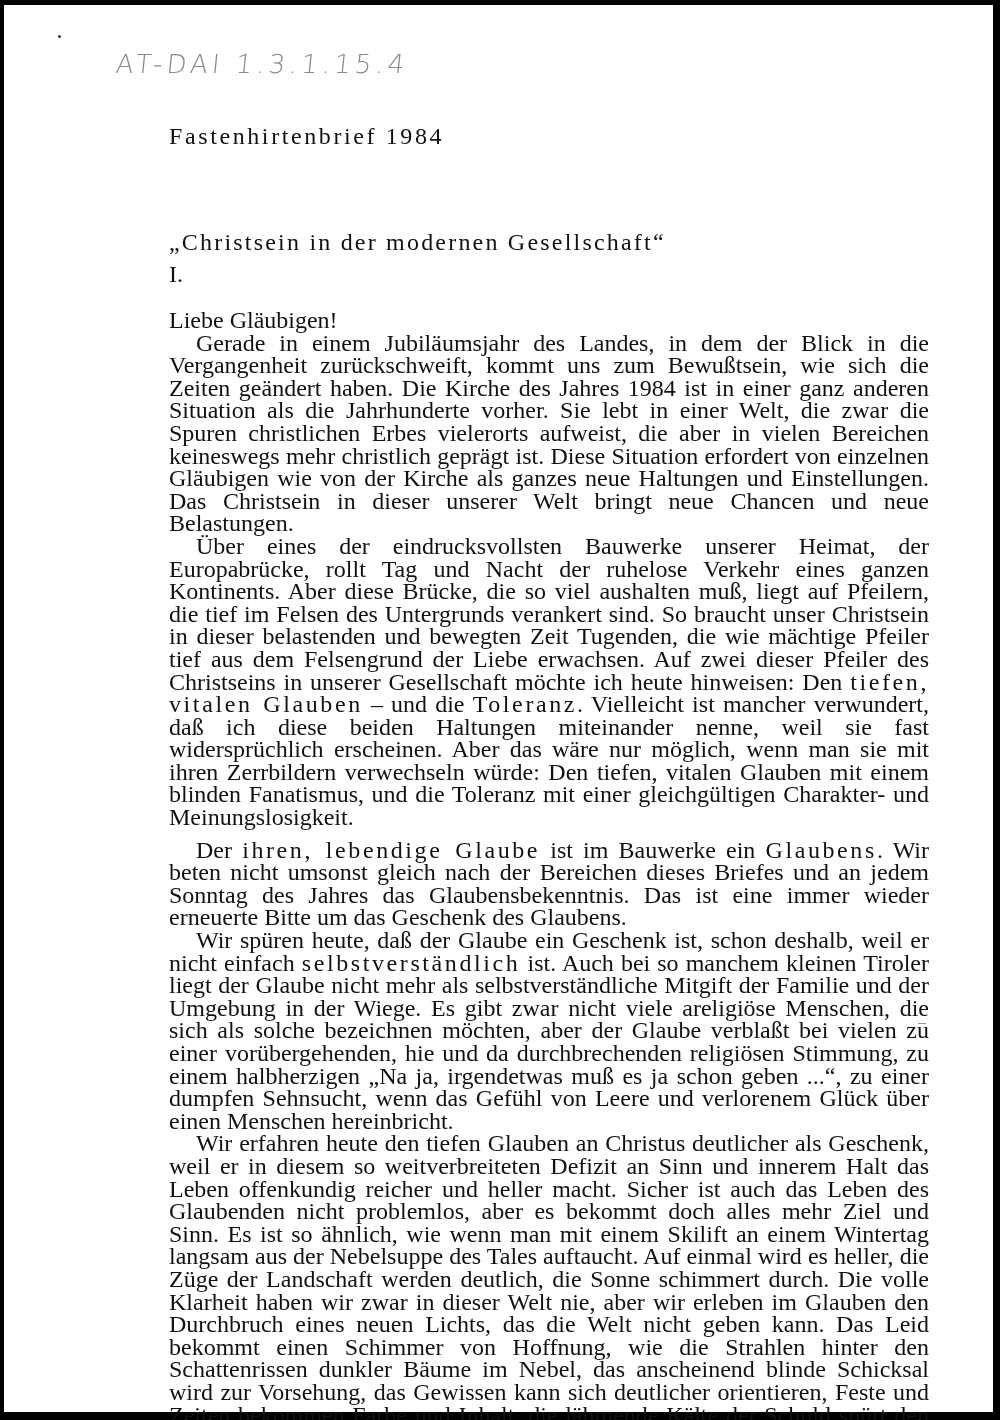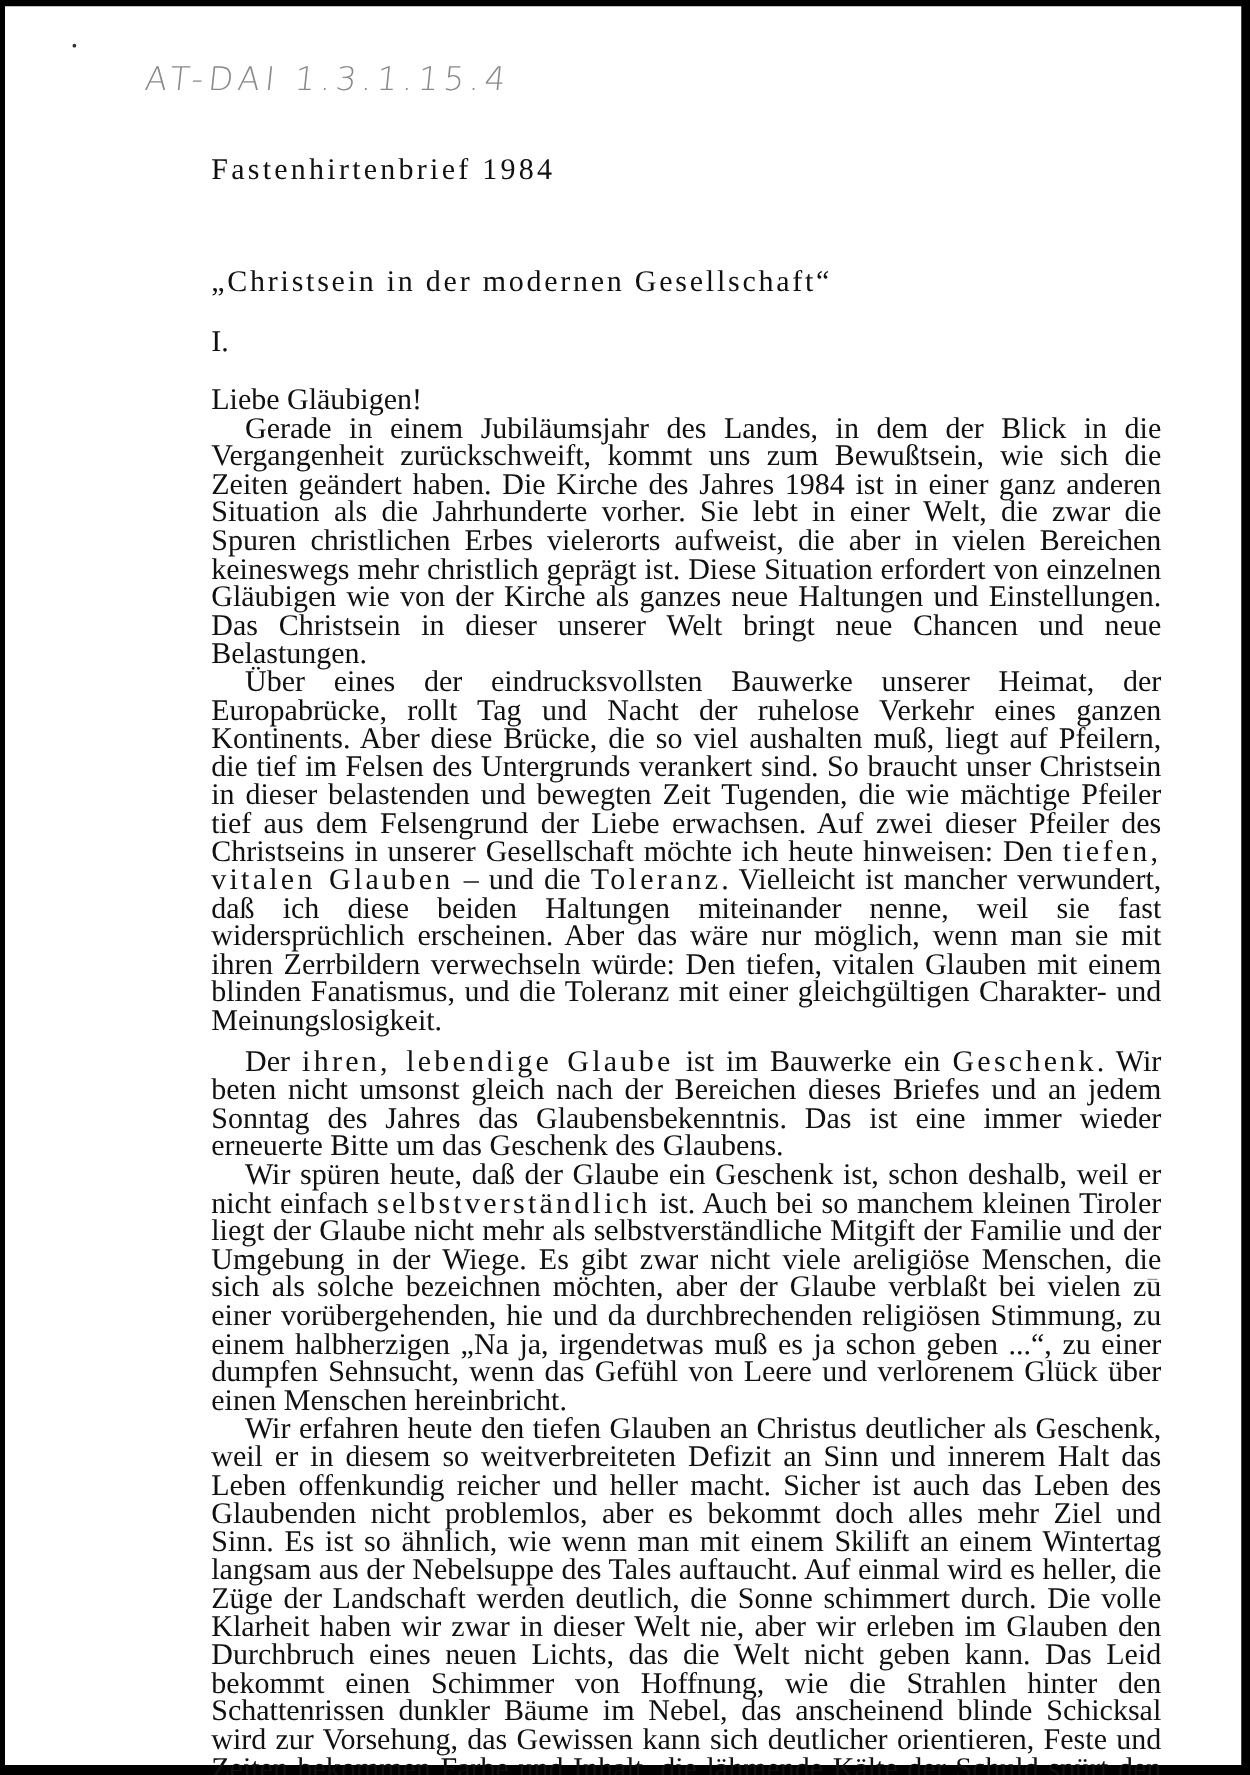--- a/index.html
+++ b/index.html
@@ -64,27 +64,27 @@
 
 <div class="page">
   <div class="scan-dot" style="left:54px; top:30px;"></div>
 
   <div class="handwritten">AT-DAI 1.3.1.15.4</div>
 
   <div class="text" style="top:120px;">
     <div class="spaced">Fastenhirtenbrief 1984</div>
   </div>
 
-  <div class="text title-line" style="top:210px;font-family:Liberation Serif, serif;">„Christsein in der modernen Gesellschaft“</div>
+  <div class="text title-line" style="top:226px;font-family:Liberation Serif, serif;">„Christsein in der modernen Gesellschaft“</div>
 
   <div class="text" style="top:258px;">I.</div>
 
   <div class="text" style="top:304px;">
     <p class="p noind">Liebe Gläubigen!</p>
     <p class="p">Gerade in einem Jubiläumsjahr des Landes, in dem der Blick in die Vergangenheit zurückschweift, kommt uns zum Bewußtsein, wie sich die Zeiten geändert haben. Die Kirche des Jahres 1984 ist in einer ganz anderen Situation als die Jahrhunderte vorher. Sie lebt in einer Welt, die zwar die Spuren christlichen Erbes vielerorts aufweist, die aber in vielen Bereichen keineswegs mehr christlich geprägt ist. Diese Situation erfordert von einzelnen Gläubigen wie von der Kirche als ganzes neue Haltungen und Einstellungen. Das Christsein in dieser unserer Welt bringt neue Chancen und neue Belastungen.</p>
     <p class="p"><span>Über eines der eindrucksvollsten Bauwerke unserer Heimat, der Europabrücke, rollt Tag und Nacht der ruhelose Verkehr eines ganzen Kontinents. Aber diese Brücke, die so viel aushalten muß, liegt auf Pfeilern, die tief im Felsen des Untergrunds verankert sind. So braucht unser Christsein in dieser belastenden und bewegten Zeit Tugenden, die wie mächtige Pfeiler tief aus dem Felsengrund der Liebe erwachsen. Auf zwei dieser Pfeiler des Christseins in unserer Gesellschaft möchte ich heute hinweisen: Den </span><span class="sp">tiefen, vitalen Glauben</span><span> – und die </span><span class="sp">Toleranz</span><span>. Vielleicht ist mancher verwundert, daß ich diese beiden Haltungen miteinander nenne, weil sie fast widersprüchlich erscheinen. Aber das wäre nur möglich, wenn man sie mit ihren Zerrbildern verwechseln würde: Den tiefen, vitalen Glauben mit einem blinden Fanatismus, und die Toleranz mit einer gleichgültigen Charakter- und Meinungslosigkeit.</span></p>
-    <p class="p gap"><span>Der </span><span class="sp">ihren, lebendige Glaube</span><span> ist im Bauwerke ein </span><span class="sp">Geschenk</span><span>. Wir beten nicht umsonst gleich nach der Bereichen dieses Briefes und an jedem Sonntag des Jahres das Glaubensbekenntnis. Das ist eine immer wieder erneuerte Bitte um das Geschenk des Glaubens.</span></p>
+    <p class="p gap"><span>Der </span><span class="sp">ihren, lebendige Glaube</span><span> ist im Bauwerke ein </span><span class="sp">Glaubens</span><span>. Wir beten nicht umsonst gleich nach der Bereichen dieses Briefes und an jedem Sonntag des Jahres das Glaubensbekenntnis. Das ist eine immer wieder erneuerte Bitte um das Geschenk des Glaubens.</span></p>
     <p class="p"><span>Wir spüren heute, daß der Glaube ein Geschenk ist, schon deshalb, weil er nicht einfach </span><span class="sp">selbstverständlich</span><span> ist. Auch bei so manchem kleinen Tiroler liegt der Glaube nicht mehr als selbstverständliche Mitgift der Familie und der Umgebung in der Wiege. Es gibt zwar nicht viele areligiöse Menschen, die sich als solche bezeichnen möchten, aber der Glaube verblaßt bei vielen zu einer vorübergehenden, hie und da durchbrechenden religiösen Stimmung, zu einem halbherzigen „Na ja, irgendetwas muß es ja schon geben ...“, zu einer dumpfen Sehnsucht, wenn das Gefühl von Leere und verlorenem Glück über einen Menschen hereinbricht.</span></p>
     <p class="p">Wir erfahren heute den tiefen Glauben an Christus deutlicher als Geschenk, weil er in diesem so weitverbreiteten Defizit an Sinn und innerem Halt das Leben offenkundig reicher und heller macht. Sicher ist auch das Leben des Glaubenden nicht problemlos, aber es bekommt doch alles mehr Ziel und Sinn. Es ist so ähnlich, wie wenn man mit einem Skilift an einem Wintertag langsam aus der Nebelsuppe des Tales auftaucht. Auf einmal wird es heller, die Züge der Landschaft werden deutlich, die Sonne schimmert durch. Die volle Klarheit haben wir zwar in dieser Welt nie, aber wir erleben im Glauben den Durchbruch eines neuen Lichts, das die Welt nicht geben kann. Das Leid bekommt einen Schimmer von Hoffnung, wie die Strahlen hinter den Schattenrissen dunkler Bäume im Nebel, das anscheinend blinde Schicksal wird zur Vorsehung, das Gewissen kann sich deutlicher orientieren, Feste und Zeiten bekommen Farbe und Inhalt, die lähmende Kälte der Schuld spürt den wärmenden Strahl der Barmherzigkeit, der Tod wird zur Heimkehr – unser ganzes armseliges Dasein</p>
   </div>
 
   <div class="right-mark"></div>
 </div>
 
 </body></html>

